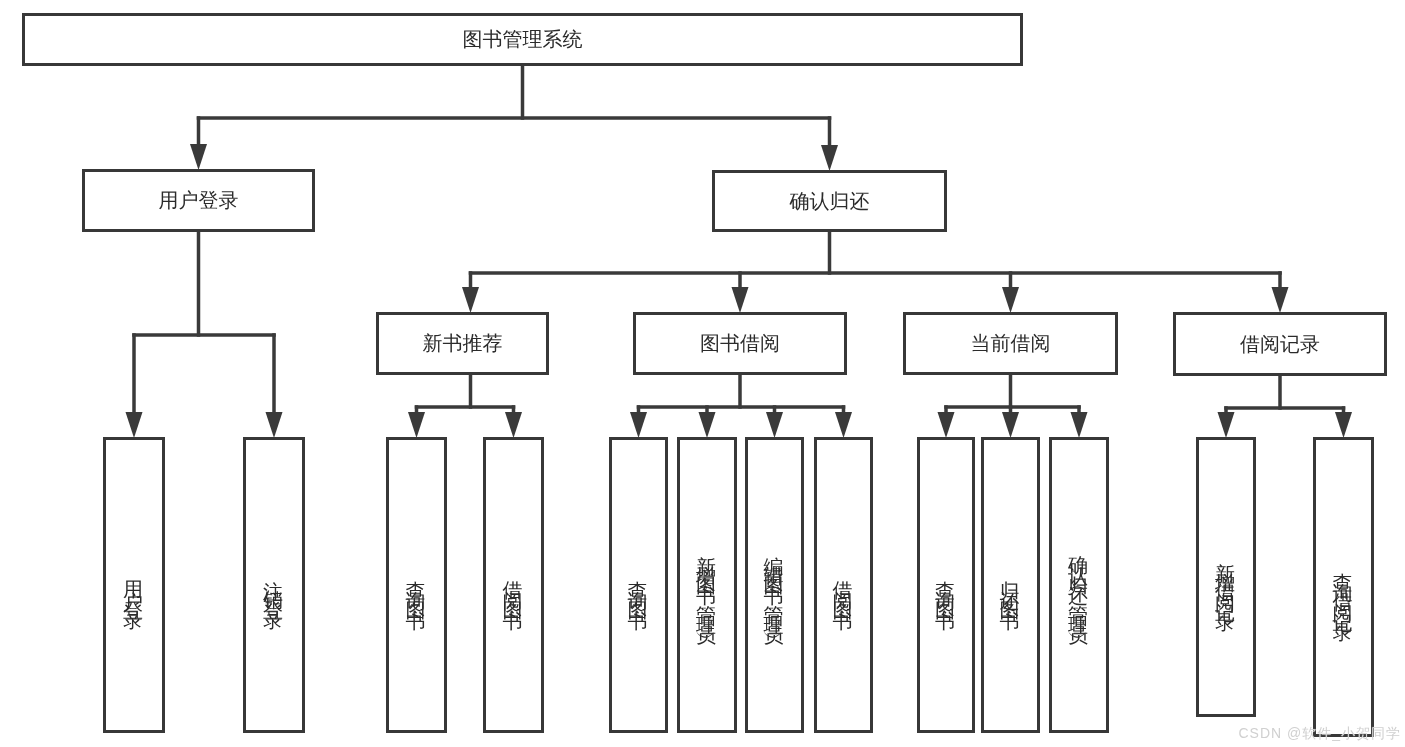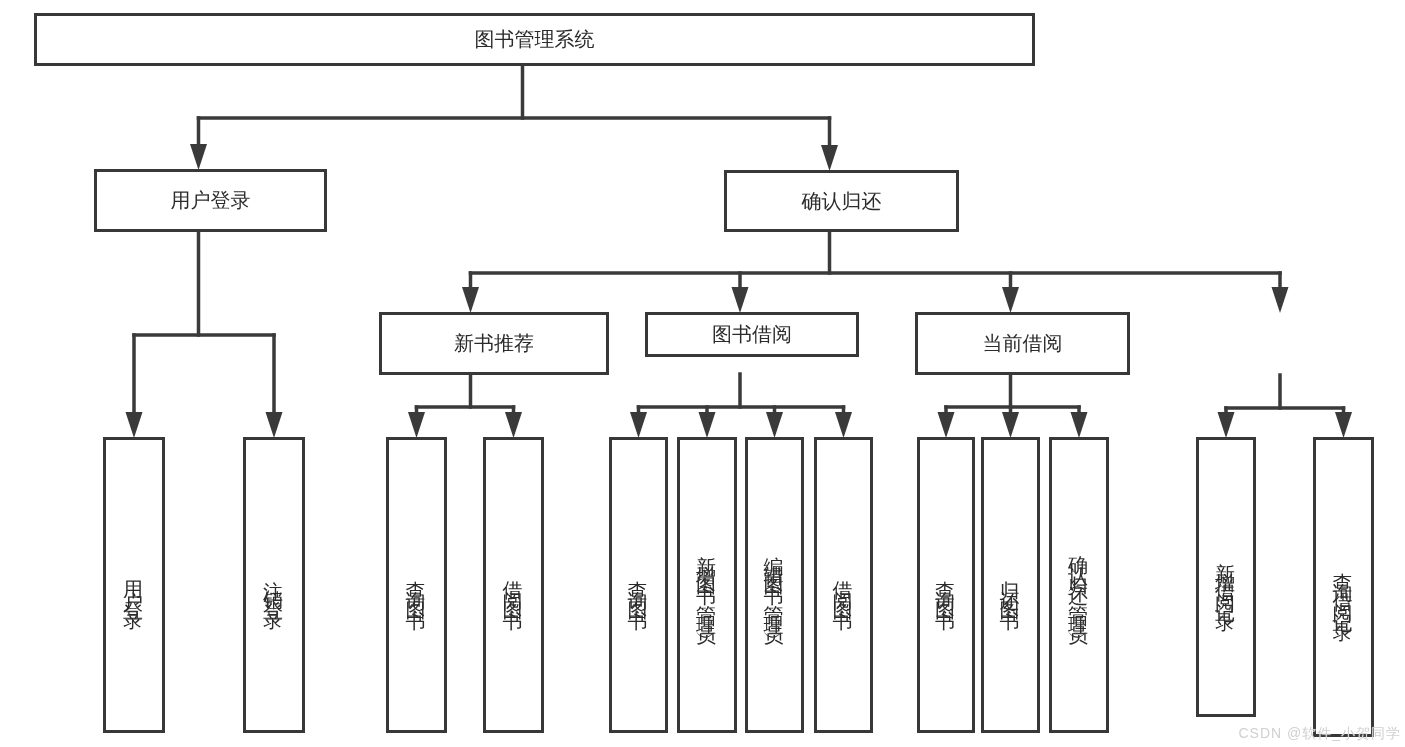--- a/index.html
+++ b/index.html
@@ -11,21 +11,21 @@
     background:var(--bg);
     font-family:"Liberation Sans", sans-serif;
   }
   svg.connectors{position:absolute; left:0; top:0; z-index:1;}
   .node{
     position:absolute; z-index:2; box-sizing:border-box;
     border:3px solid var(--border); background:var(--fill); color:var(--text);
     display:flex; align-items:center; justify-content:center;
     white-space:nowrap;
   }
-  .node.h{font-size:20px;margin-left:12px;}
+  .node.h{font-size:20px;}
   .node.v{
     writing-mode:vertical-rl; text-orientation:mixed;
     font-size:20px; letter-spacing:10px; white-space:normal;
   }
   .watermark{
     position:absolute; right:4px; bottom:4px; z-index:3;
     font-size:14px; letter-spacing:1px; color:var(--wm);
     text-shadow:0 0 1px rgba(255,255,255,.8);
   }
 </style>
@@ -84,23 +84,24 @@
       <line x1="1226" y1="408" x2="1343.5" y2="408" stroke="#3a3a3a" stroke-width="3.5" stroke-linecap="square"></line>
       <line x1="1226" y1="408" x2="1226" y2="416" stroke="#3a3a3a" stroke-width="3.5" stroke-linecap="square"></line>
       <polygon points="1217.5,412 1234.5,412 1226,438" fill="#3a3a3a"></polygon>
       <line x1="1343.5" y1="408" x2="1343.5" y2="416" stroke="#3a3a3a" stroke-width="3.5" stroke-linecap="square"></line>
       <polygon points="1335,412 1352,412 1343.5,438" fill="#3a3a3a"></polygon>
     </svg>
   <div class="watermark">CSDN @软件_小贺同学</div>
 <div class="node h" style="left: 22px; top: 13px; width: 1001px; height: 53px;">图书管理系统</div>
     <div class="node h" style="left: 82px; top: 169px; width: 233px; height: 63px;">用户登录</div>
     <div class="node h" style="left: 712px; top: 170px; width: 235px; height: 62px;">确认归还</div>
-    <div class="node h" style="left: 367px; top: 312px; width: 230px; height: 63px;">新书推荐</div>
-    <div class="node h" style="left: 633px; top: 312px; width: 214px; height: 45px;">图书借阅</div>
+    <div class="node h" style="left: 376px; top: 312px; width: 173px; height: 63px;">新书推荐</div>
+    <div class="node h" style="left: 633px; top: 312px; width: 214px; height: 63px;">图书借阅</div>
     <div class="node h" style="left: 903px; top: 312px; width: 215px; height: 63px;">当前借阅</div>
+    <div class="node h" style="left: 1173px; top: 312px; width: 214px; height: 64px;">借阅记录</div>
     <div class="node v" style="left: 103px; top: 437px; width: 62px; height: 296px;">用户登录</div>
     <div class="node v" style="left: 243px; top: 437px; width: 62px; height: 296px;">注销登录</div>
     <div class="node v" style="left: 386px; top: 437px; width: 61px; height: 296px;">查询图书</div>
     <div class="node v" style="left: 483px; top: 437px; width: 61px; height: 296px;">借阅图书</div>
     <div class="node v" style="left: 609px; top: 437px; width: 59px; height: 296px;">查询图书</div>
     <div class="node v" style="left: 677px; top: 437px; width: 60px; height: 296px;">新增图书（管理员）</div>
     <div class="node v" style="left: 745px; top: 437px; width: 59px; height: 296px;">编辑图书（管理员）</div>
     <div class="node v" style="left: 814px; top: 437px; width: 59px; height: 296px;">借阅图书</div>
     <div class="node v" style="left: 917px; top: 437px; width: 58px; height: 296px;">查询图书</div>
     <div class="node v" style="left: 981px; top: 437px; width: 59px; height: 296px;">归还图书</div>

